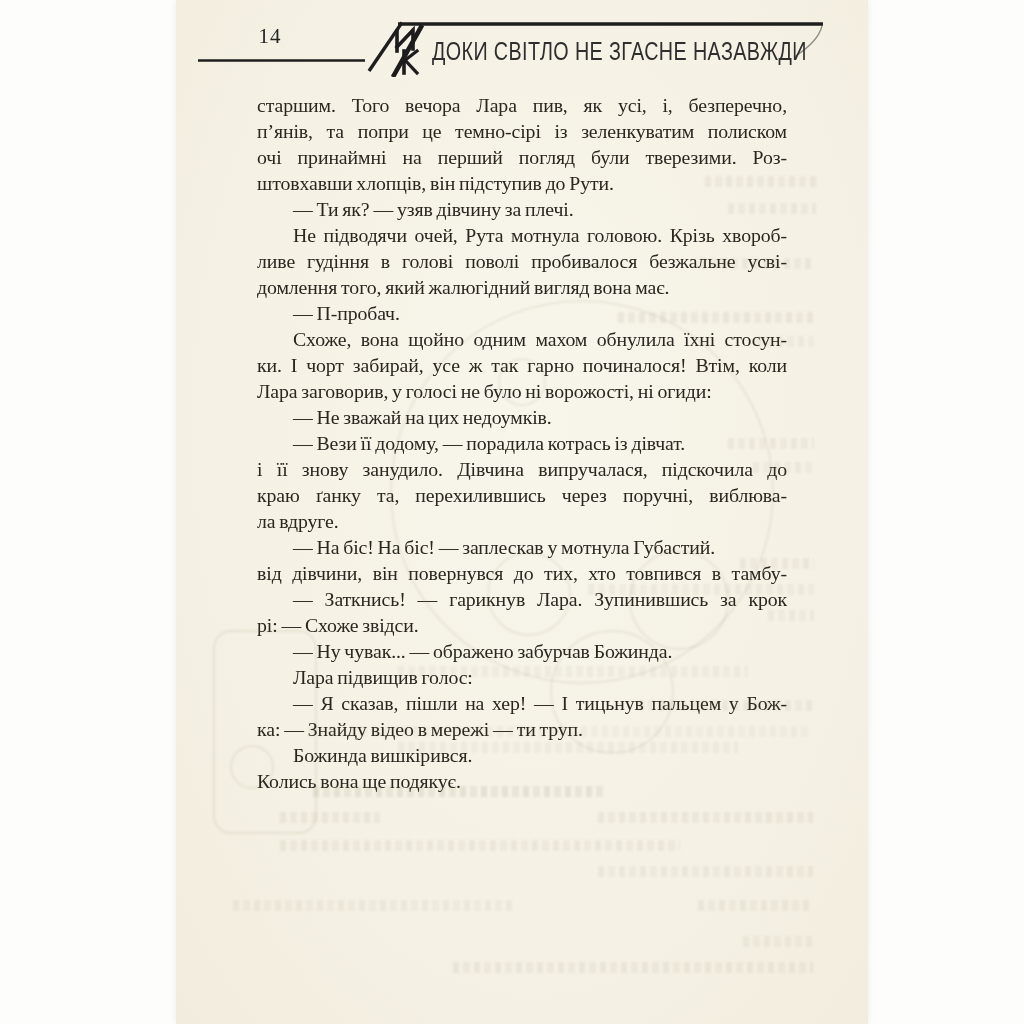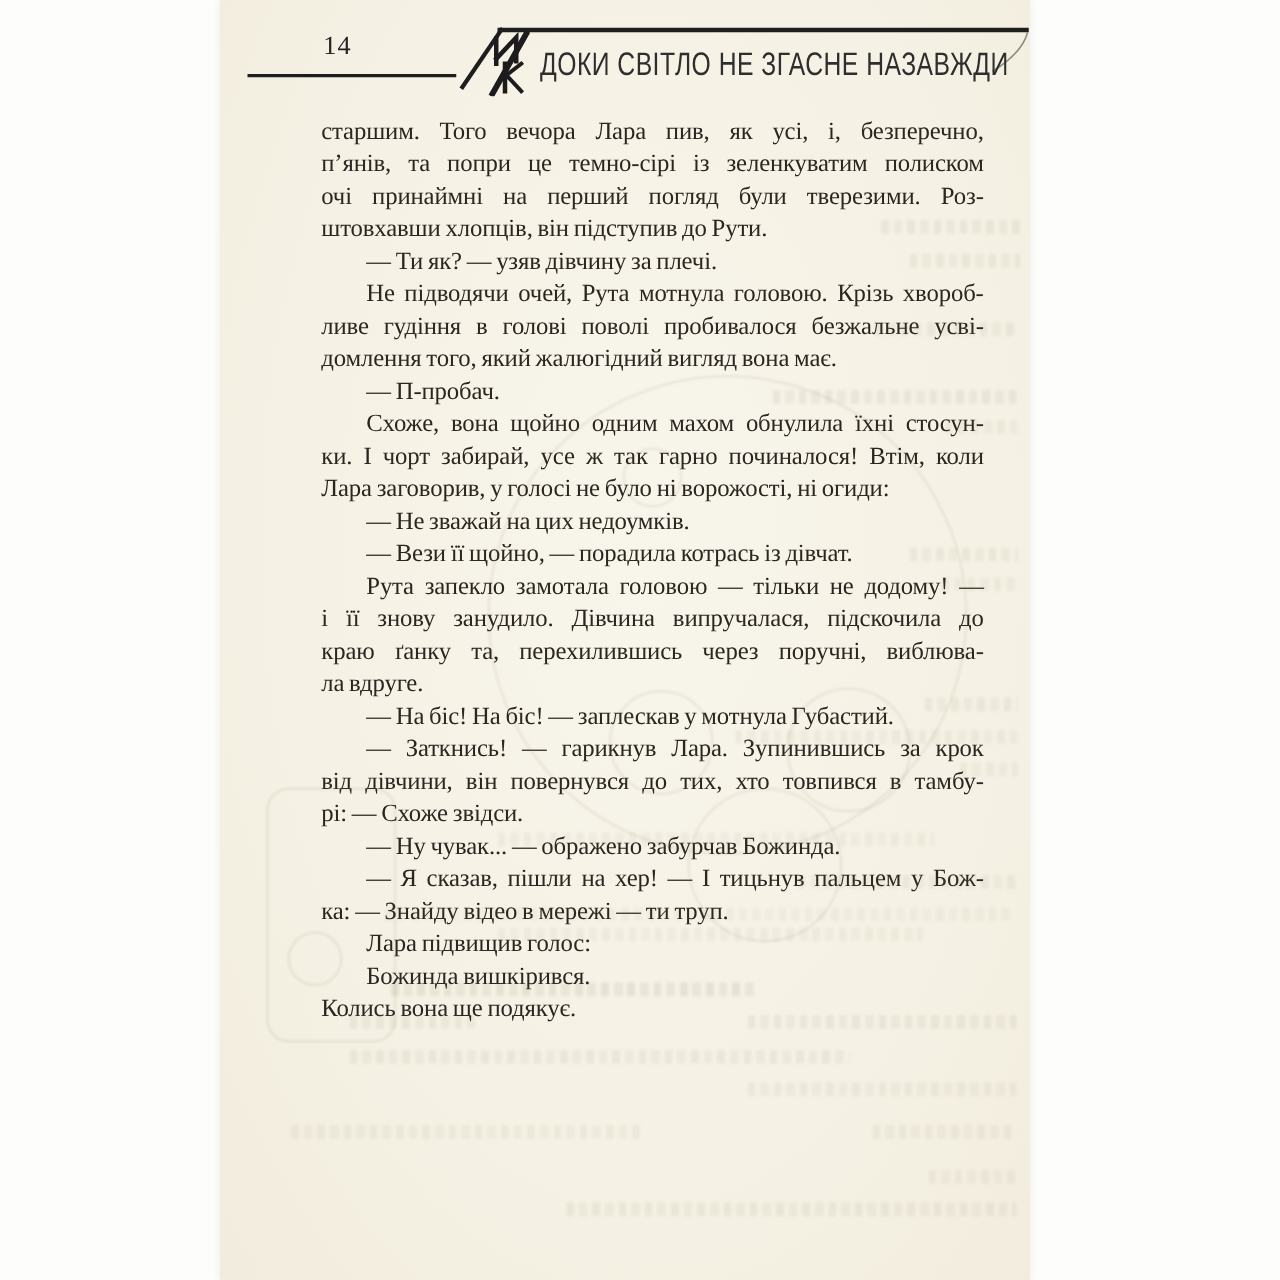--- a/index.html
+++ b/index.html
@@ -5,20 +5,21 @@
   html,body{margin:0;padding:0;}
   body{
     width:1024px;height:1024px;position:relative;overflow:hidden;
     background:#fdfdfc;
     font-family:"Liberation Serif", serif;
   }
   .page{
     position:absolute;left:176px;top:0;width:648px;height:1024px;
     background:radial-gradient(ellipse at 52% 42%, #f8f5eb 0%, #f5f1e4 60%, #f1ecdd 100%);
     box-shadow:0 0 7px rgba(0,0,0,0.07);
+    padding-left:44px;
   }
   
   .band-svg{position:absolute;left:0;top:0;width:648px;height:92px;}
   .pageno{
     position:absolute;left:74px;top:24px;width:40px;text-align:center;
     font-size:21px;color:#242424;letter-spacing:1px;
   }
   .running-title{
     position:absolute;left:256px;top:36px;white-space:nowrap;
     font-family:"Liberation Sans", sans-serif;
@@ -97,45 +98,44 @@
       </div>
       <div>
         <div class="line j ind">Схоже, вона щойно одним махом обнулила їхні стосун-</div>
         <div class="line j">ки. І чорт забирай, усе ж так гарно починалося! Втім, коли</div>
         <div class="line">Лара заговорив, у голосі не було ні ворожості, ні огиди:</div>
       </div>
       <div>
         <div class="line ind">— Не зважай на цих недоумків.</div>
       </div>
       <div>
-        <div class="line ind">— Вези її щойно, — порадила котрась із дівчат.</div>
+        <div class="line ind">— Вези її додому, — порадила котрась із дівчат.</div>
       </div>
       <div>
-        <div class="line j ind">Рута запекло замотала головою — тільки не додому! —</div>
         <div class="line j">і її знову занудило. Дівчина випручалася, підскочила до</div>
         <div class="line j">краю ґанку та, перехилившись через поручні, виблюва-</div>
         <div class="line">ла вдруге.</div>
       </div>
       <div>
         <div class="line ind">— На біс! На біс! — заплескав у мотнула Губастий.</div>
       </div>
       <div>
+        <div class="line j">від дівчини, він повернувся до тих, хто товпився в тамбу-</div>
         <div class="line j ind">— Заткнись! — гарикнув Лара. Зупинившись за крок</div>
-        <div class="line j">від дівчини, він повернувся до тих, хто товпився в тамбу-</div>
         <div class="line">рі: — Схоже звідси.</div>
       </div>
       <div>
         <div class="line ind">— Ну чувак... — ображено забурчав Божинда.</div>
       </div>
       <div>
+        <div class="line ind">Лара підвищив голос:</div>
+      </div>
+      <div>
         <div class="line j ind">— Я сказав, пішли на хер! — І тицьнув пальцем у Бож-</div>
         <div class="line">ка: — Знайду відео в мережі — ти труп.</div>
-      </div>
-      <div>
-        <div class="line ind">Лара підвищив голос:</div>
       </div>
       <div>
         <div class="line ind">Божинда вишкірився.</div>
       </div>
       <div>
         <div class="line">Колись вона ще подякує.</div>
       </div>
     </div>
 
   <div class="gcircle" style="left:214px;top:300px;width:380px;height:380px;"></div>

